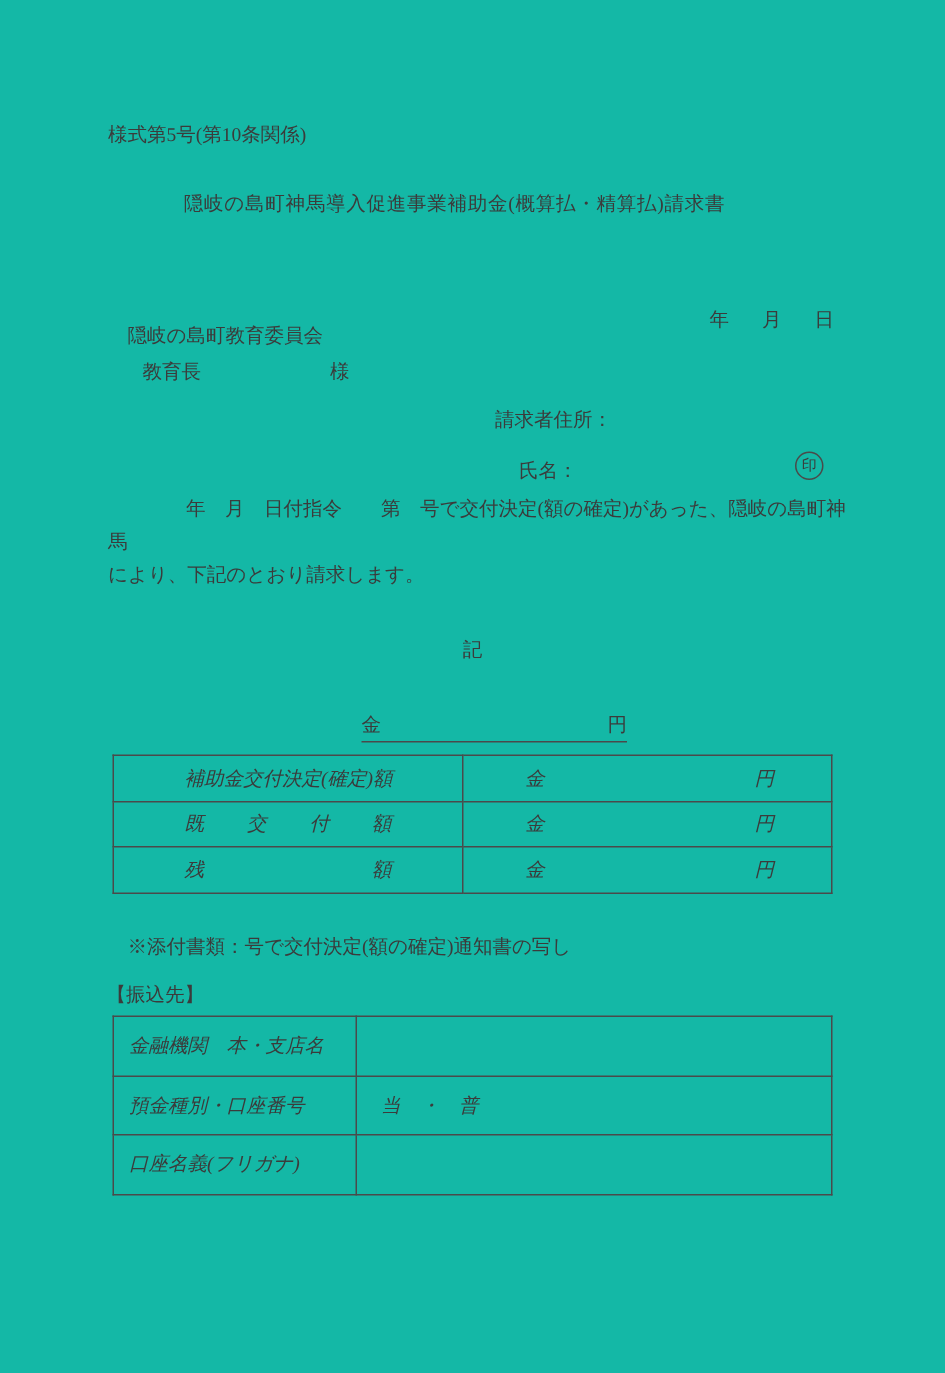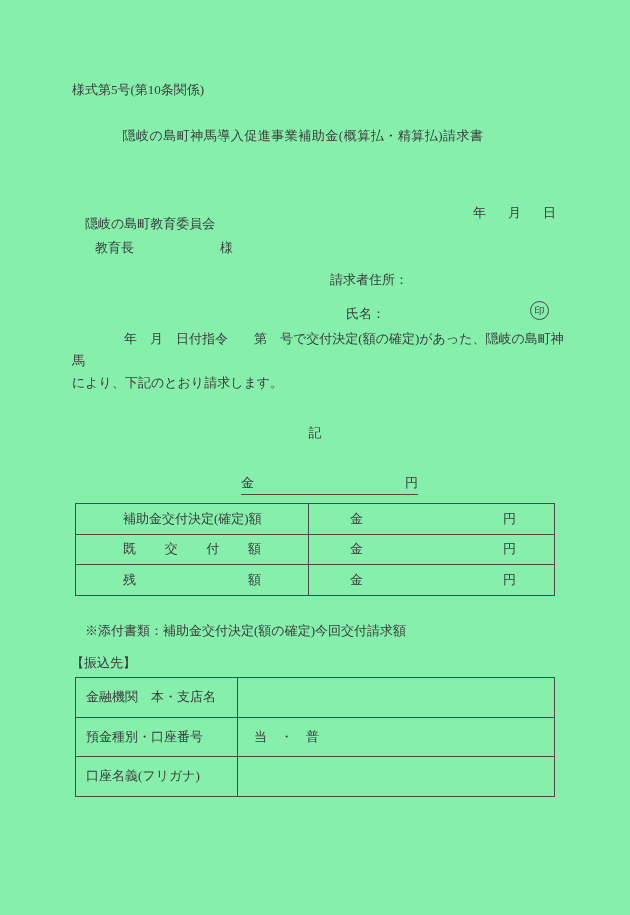--- a/index.html
+++ b/index.html
@@ -1,18 +1,18 @@
 <!DOCTYPE html>
 <html><head>
 <meta charset="utf-8">
 <style>
   html,body { margin:0; padding:0; background:#e9e9e9; }
   .page {
     position:relative; width:630px; height:915px; margin:0 auto;
-    background:#86efac; color:#3b3b3b;
+    background:#14b8a6; color:#3b3b3b;
     font-family:"Liberation Serif","DejaVu Serif",serif;
     font-size:13px; line-height:1.35;
     overflow:hidden;
   }
   .abs { position:absolute; }
 
   .form-number { left:72px; top:81px; }
   .doc-title  { left:3px; top:127px; width:600px; text-align:center; letter-spacing:0.5px; }
   .date-line  { top:157px; right:74px; white-space:nowrap;margin-top:47px; }
   .date-gap   { margin-left:22px; }
@@ -38,21 +38,21 @@
     left:241px; top:474px; width:177px;
     display:flex; justify-content:space-between;
     border-bottom:1px solid #4a4a4a; padding-bottom:2px;
   }
 
   table.doc-table {
     position:absolute; border-collapse:collapse; table-layout:fixed;
     width:480px; background:transparent;
   }
   table.doc-table td { border:1px solid #4a4a4a; vertical-align:middle; }
-  table.doc-table { border:1.5px solid #454545; }
+  table.doc-table { border:1.5px solid #454545;font-style:italic; }
 
   .amount-table { left:75px; top:503px; }
   .amount-table td { height:27.5px; }
   .amount-table .label-cell { width:230px; text-align:center; }
   .jlabel { display:inline-block; width:138px; text-align:justify; text-align-last:justify; white-space:nowrap; }
   .vc { display:flex; justify-content:space-between; padding:0 37px 0 40px; }
 
   .note { left:85px; top:622px; }
   .transfer-heading { left:71px; top:654px; }
 
@@ -134,21 +134,21 @@
           <div class="vc">
             <span>金</span>
             <span></span>
             <span>円</span>
           </div>
         </td>
       </tr>
     </tbody>
   </table>
 
-  <div class="abs note">※添付書類：補助金交付決定(額の確定)今回交付請求額</div>
+  <div class="abs note">※添付書類：号で交付決定(額の確定)通知書の写し</div>
 
   <div class="abs transfer-heading">【振込先】</div>
 
   <table class="doc-table bank-table">
     <tbody>
       <tr>
         <td class="bank-label-cell">金融機関　本・支店名</td>
         <td class="bank-value-cell"></td>
       </tr>
       <tr>

